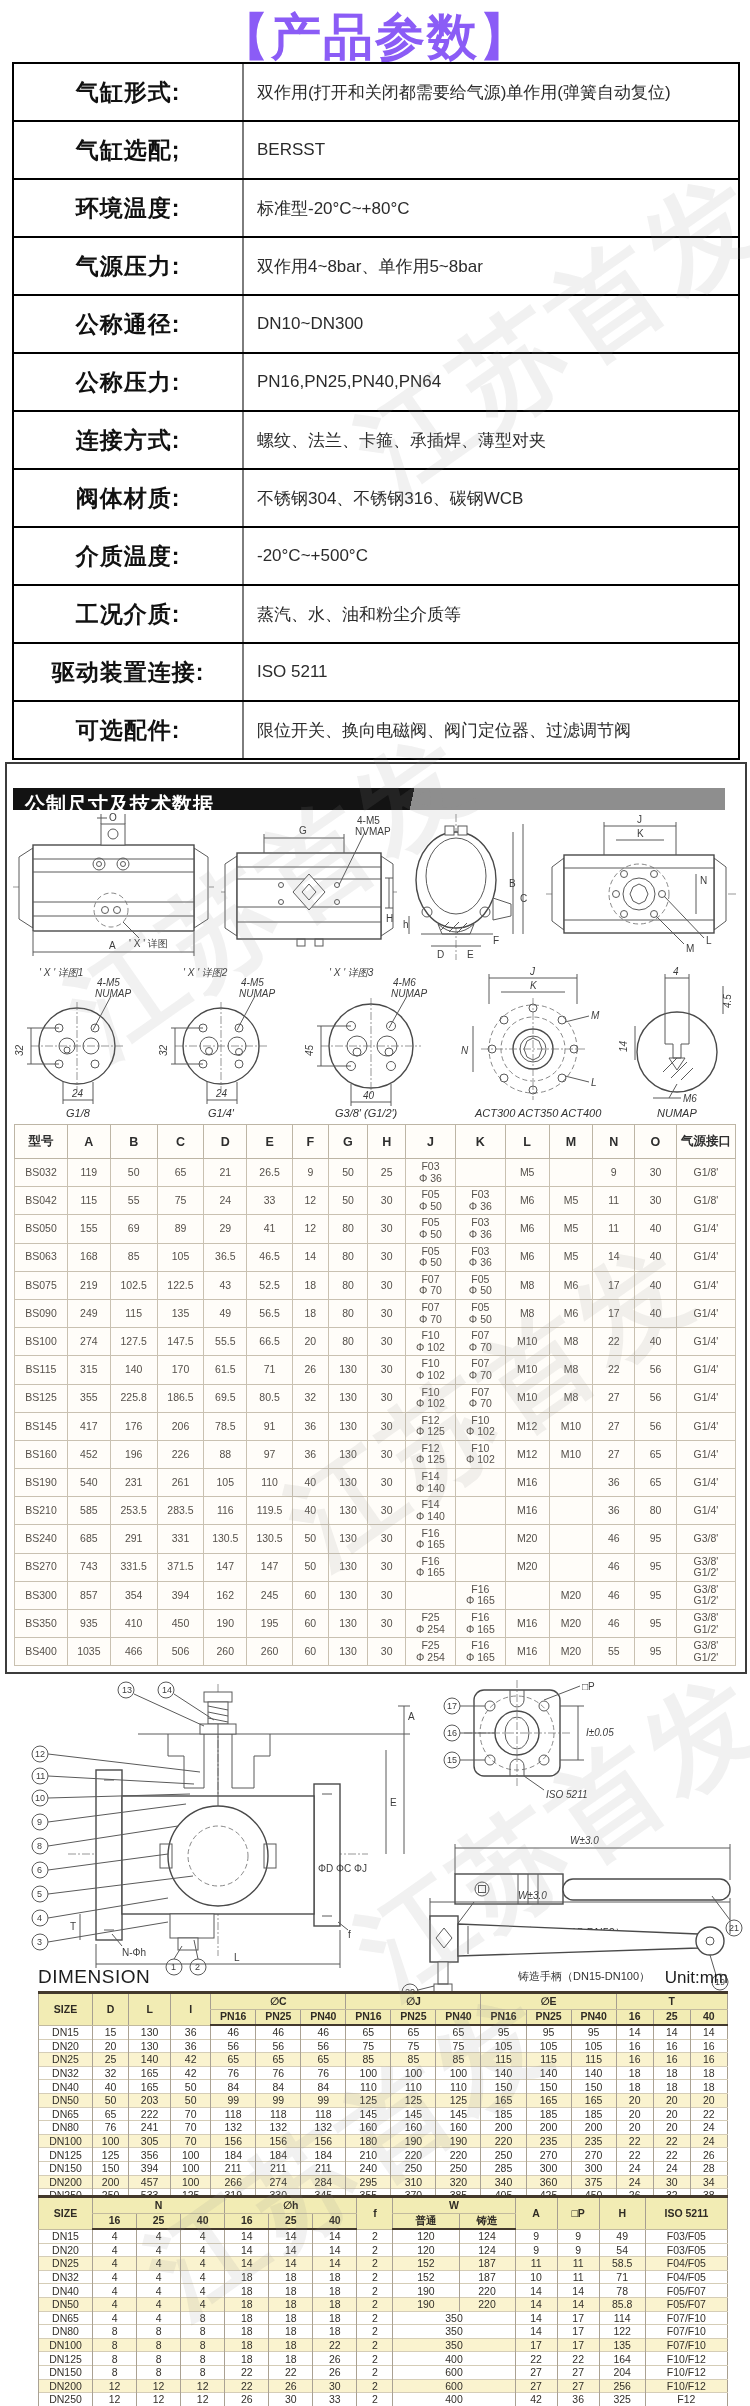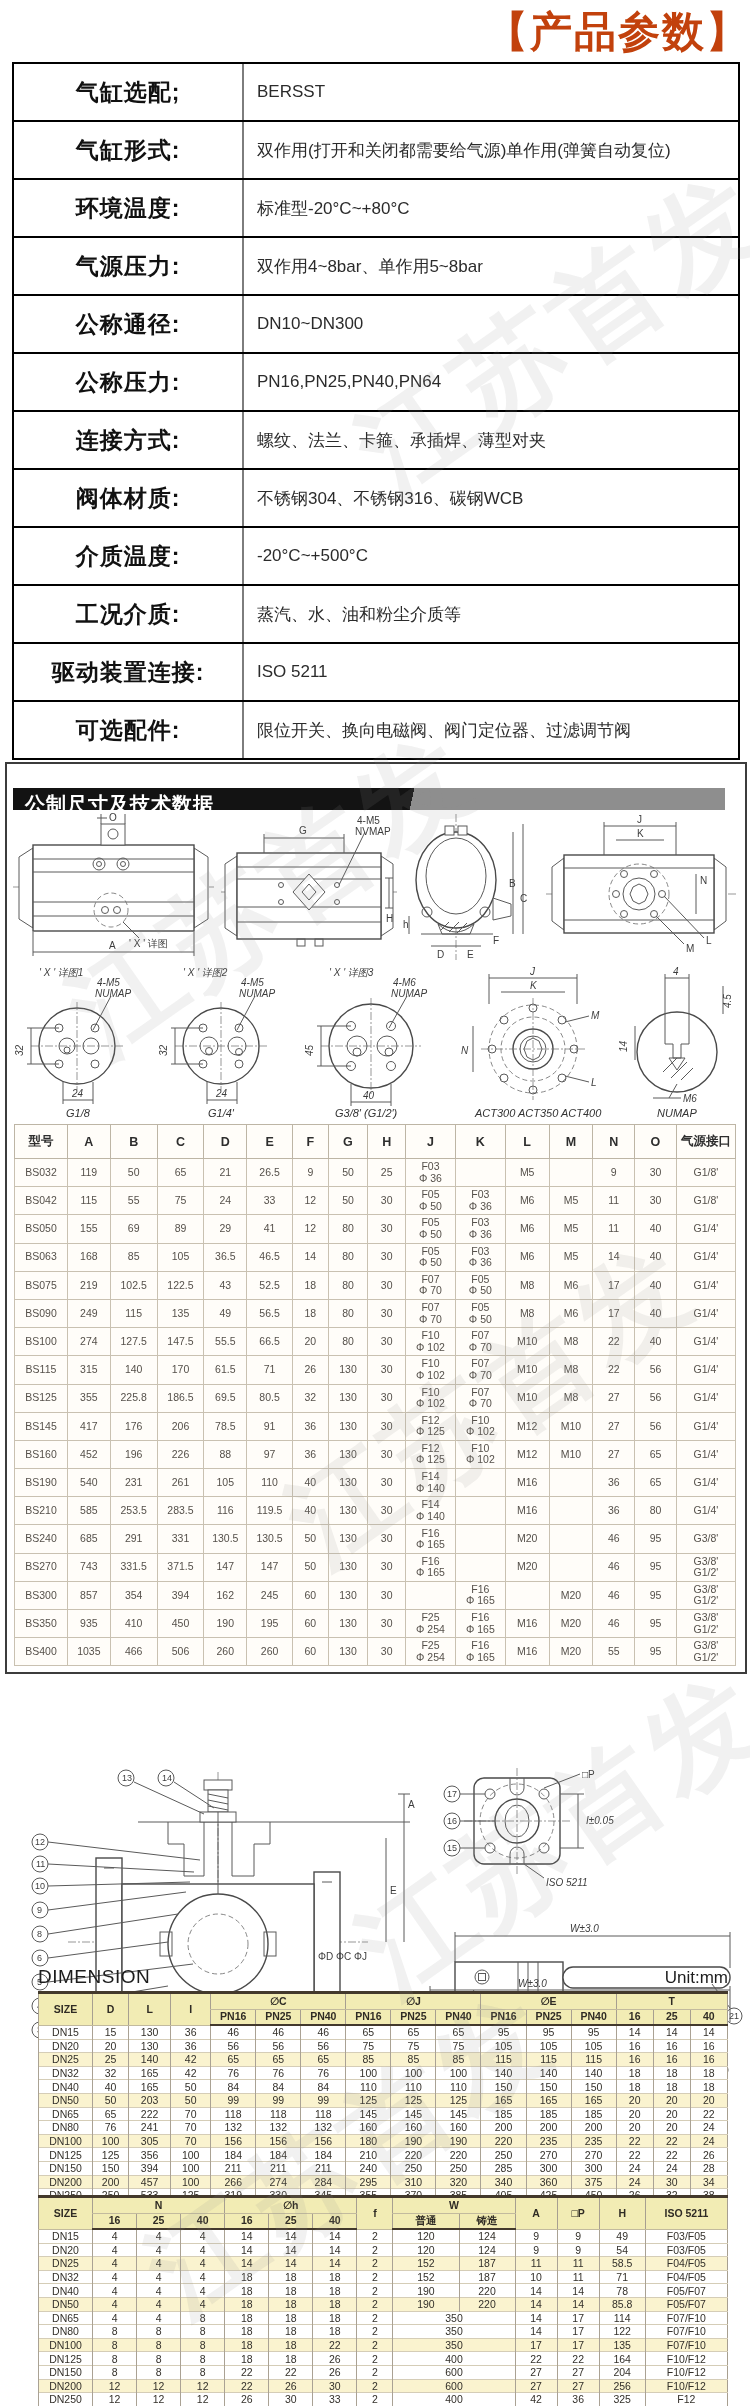--- a/index.html
+++ b/index.html
@@ -4,22 +4,22 @@
 <style>
   html,body{margin:0;padding:0;background:#fff;}
   body{font-family:"Liberation Sans","DejaVu Sans",sans-serif;color:#222;}
   .page{position:relative;width:750px;height:2406px;background:#ffffff;overflow:hidden;}
 
   
   .wm{position:absolute;font-size:110px;font-weight:bold;color:rgba(150,150,150,0.13);
       transform:rotate(-35deg);white-space:nowrap;pointer-events:none;z-index:5;letter-spacing:6px;}
 
   
-  .title{position:absolute;top:4px;left:0;width:100%;text-align:right;
-         font-size:42px;font-weight:bold;color:#c2410c;letter-spacing:2px;}
+  .title{position:absolute;top:4px;left:0;width:100%;text-align:center;
+         font-size:50px;font-weight:bold;color:#8b5cf6;letter-spacing:2px;}
 
   
   .param-table{position:absolute;left:12px;top:62px;width:724px;height:694px;
                border:2px solid #000;display:flex;flex-direction:column;background:#fff;z-index:2;}
   .prow{flex:1;display:flex;border-top:2px solid #000;min-height:0;}
   .prow:first-child{border-top:none;}
   .plabel{width:228px;border-right:2px solid #7d7d7d;display:flex;align-items:center;justify-content:center;
           font-size:23px;font-weight:600;color:#111;letter-spacing:1px;}
   .pvalue{flex:1;display:flex;align-items:center;padding-left:13px;font-size:17px;color:#2b2b2b;}
 
@@ -40,21 +40,21 @@
   svg .cap{font-size:11px;fill:#333;}
   svg .co{font-size:9px;fill:#3d3d3d;}
 
   
   .spec-wrap{position:absolute;left:7px;top:360px;width:722px;}
   table.spec{width:100%;border-collapse:collapse;table-layout:fixed;border:1.6px solid #8f877a;background:#fffdf9;}
   table.spec th{border:1px solid #bdb5a5;font-size:12.5px;font-weight:bold;color:#2e2e2e;height:33px;padding:0;text-align:center;}
   table.spec td{border:1px solid #c9c1b1;font-size:10.5px;color:#55504a;height:27.2px;line-height:11.5px;padding:0;text-align:center;}
 
   
-  .valve-zone{position:absolute;left:0;top:1760px;width:750px;height:300px;z-index:2;}
+  .valve-zone{position:absolute;left:0;top:1672px;width:750px;height:300px;z-index:2;}
 
   
   .dim-head{position:absolute;left:38px;top:1966px;font-size:19px;color:#1d1d1d;letter-spacing:0.5px;z-index:2;}
   .dim-unit{position:absolute;right:22px;top:1968px;font-size:17px;color:#1d1d1d;z-index:2;}
 
   .btable-wrap1{position:absolute;left:38px;top:1991px;width:690px;z-index:2;}
   .btable-wrap2{position:absolute;left:38px;top:2195px;width:690px;z-index:2;}
   table.btab{width:100%;border-collapse:collapse;table-layout:fixed;border-top:3px solid #43392c;border-bottom:3px solid #43392c;
              border-left:1px solid #a79f90;border-right:1px solid #a79f90;background:#fff;}
   table.btab th{background:#f2ecb4;border-left:1px solid #a79f90;border-bottom:1px solid #c2ba9e;
@@ -73,26 +73,26 @@
   <div class="wm" style="left:330px;top:260px;">江苏首发</div>
   <div class="wm" style="left:40px;top:820px;">江苏首发</div>
   <div class="wm" style="left:260px;top:1330px;">江苏首发</div>
   <div class="wm" style="left:330px;top:1760px;">江苏首发</div>
   <div class="wm" style="left:120px;top:2080px;">江苏首发</div>
 
   <div class="title">【产品参数】</div>
 
   <div class="param-table">
       <div class="prow">
+        <div class="plabel">气缸形式:</div>
+        <div class="pvalue">双作用(打开和关闭都需要给气源)单作用(弹簧自动复位)</div>
+      </div>
+      <div class="prow">
         <div class="plabel">气缸选配;</div>
         <div class="pvalue">BERSST</div>
-      </div>
-      <div class="prow">
-        <div class="plabel">气缸形式:</div>
-        <div class="pvalue">双作用(打开和关闭都需要给气源)单作用(弹簧自动复位)</div>
       </div>
       <div class="prow">
         <div class="plabel">环境温度:</div>
         <div class="pvalue">标准型-20°C~+80°C</div>
       </div>
       <div class="prow">
         <div class="plabel">气源压力:</div>
         <div class="pvalue">双作用4~8bar、单作用5~8bar</div>
       </div>
       <div class="prow">

